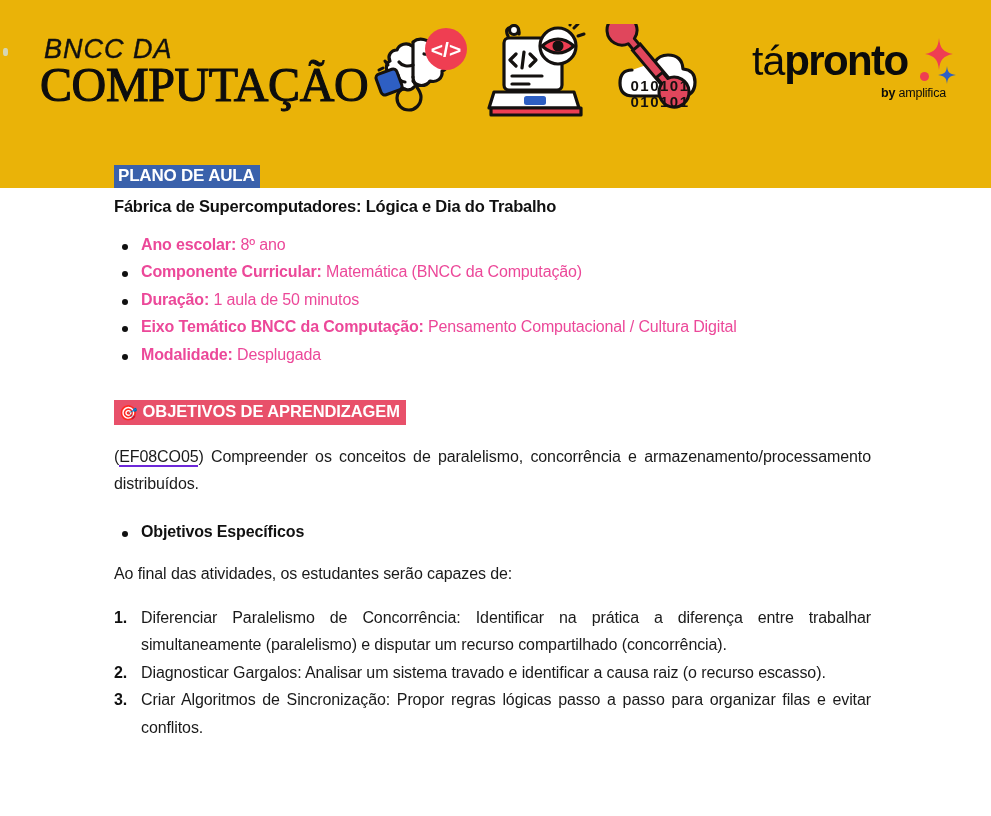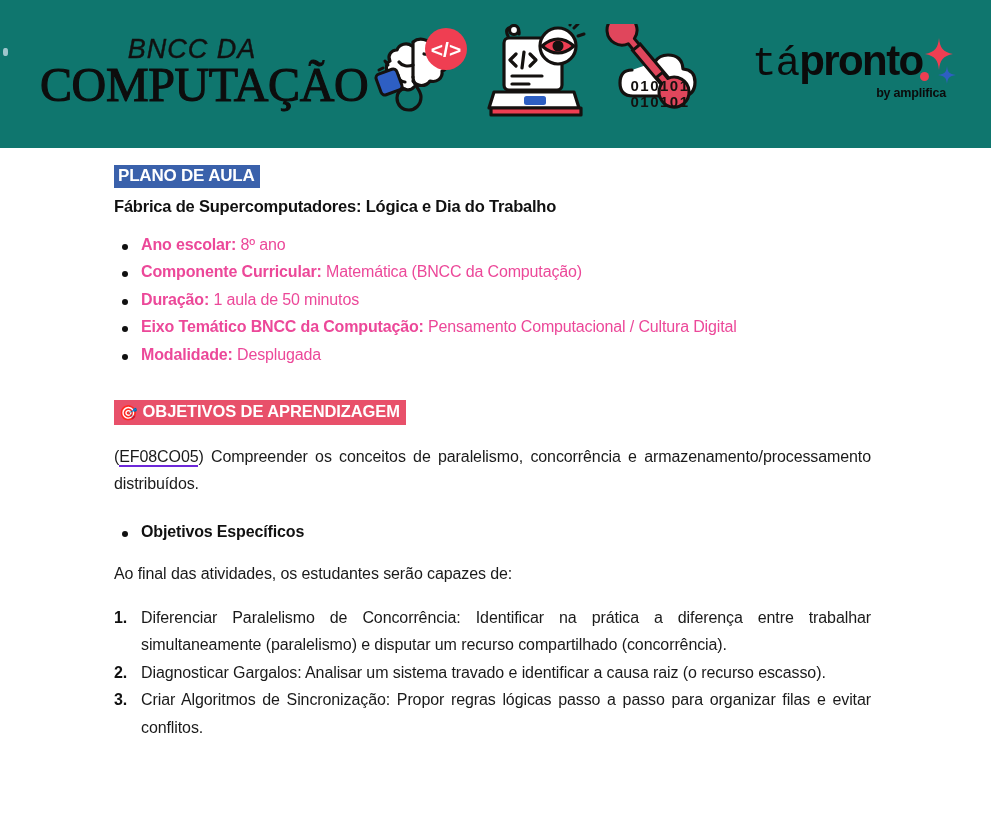--- a/index.html
+++ b/index.html
@@ -14,24 +14,23 @@
     color: #1a1a1a;
     overflow: hidden;
     position: relative;
   }
 
   
   .header-band {
     position: absolute;
     left: 0; top: 0;
     width: 991px;
-    height: 148px;
-    background: #0f766e;
+    height: 188px;
+    background: #eab308;
     overflow: hidden;
-    text-align: center;
   }
   .header-inner {
     position: absolute;
     left: 0; top: 0;
     width: 991px; height: 148px;
   }
 
   
   .bncc-logo {
     position: absolute;
@@ -81,21 +80,21 @@
     height: 70px;
   }
   .tp-word {
     position: absolute;
     left: 0;
     top: 0;
     white-space: nowrap;
     line-height: 1;
   }
   .tp-ta {
-    font-family: Liberation Mono, monospace;
+    font-family: Liberation Sans, sans-serif;
     font-weight: 400;
     font-size: 41px;
     letter-spacing: -1px;
     color: #0b0b0b;
   }
   .tp-pronto {
     font-family: "Liberation Sans", sans-serif;
     font-weight: 700;
     font-size: 42px;
     letter-spacing: -1.6px;
@@ -104,21 +103,21 @@
   .tp-by {
     position: absolute;
     right: 16px;
     top: 46px;
     font-size: 12.5px;
     font-weight: 700;
     letter-spacing: -0.2px;
     color: #0b0b0b;
     white-space: nowrap;
   }
-  .tp-by .tp-amp { font-weight: 700; }
+  .tp-by .tp-amp { font-weight: 400; }
   .tp-spark-big {
     position: absolute;
     left: 172px; top: -2px;
   }
   .tp-dot {
     position: absolute;
     left: 168px; top: 32px;
     width: 9px; height: 9px;
     border-radius: 50%;
     background: #ef3e52;

